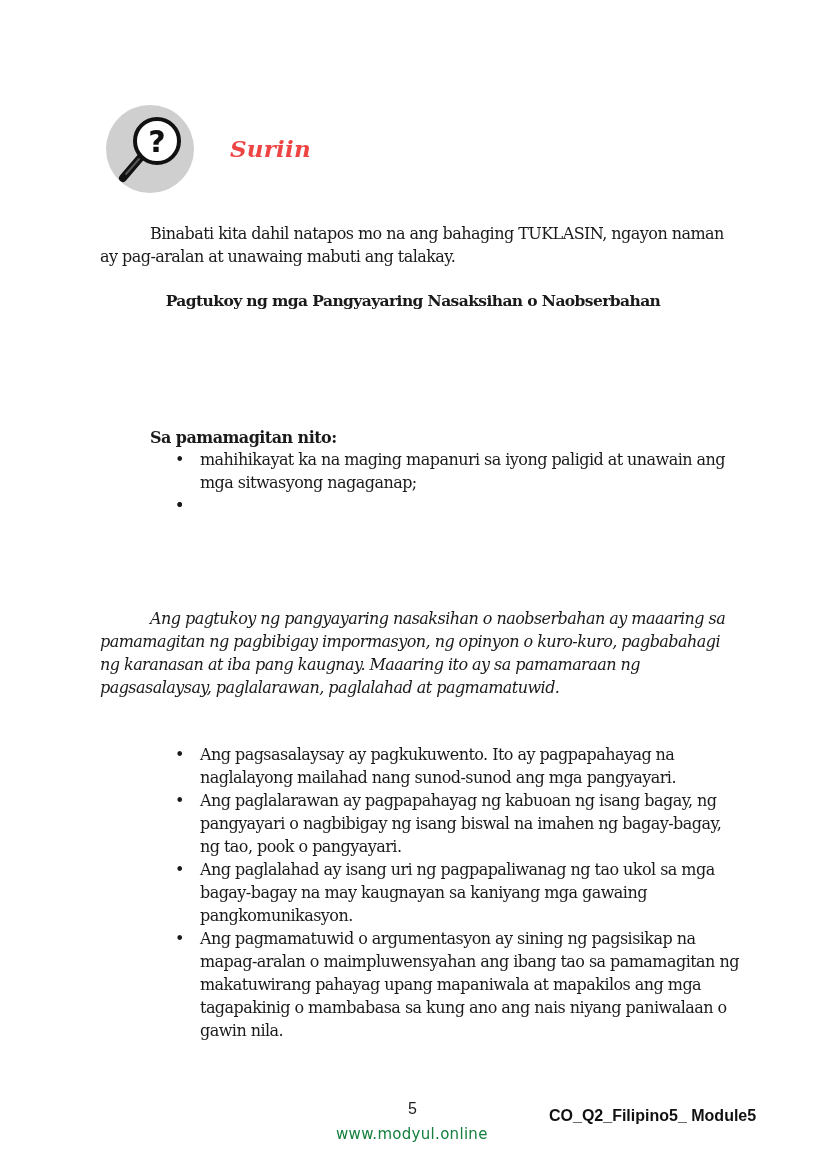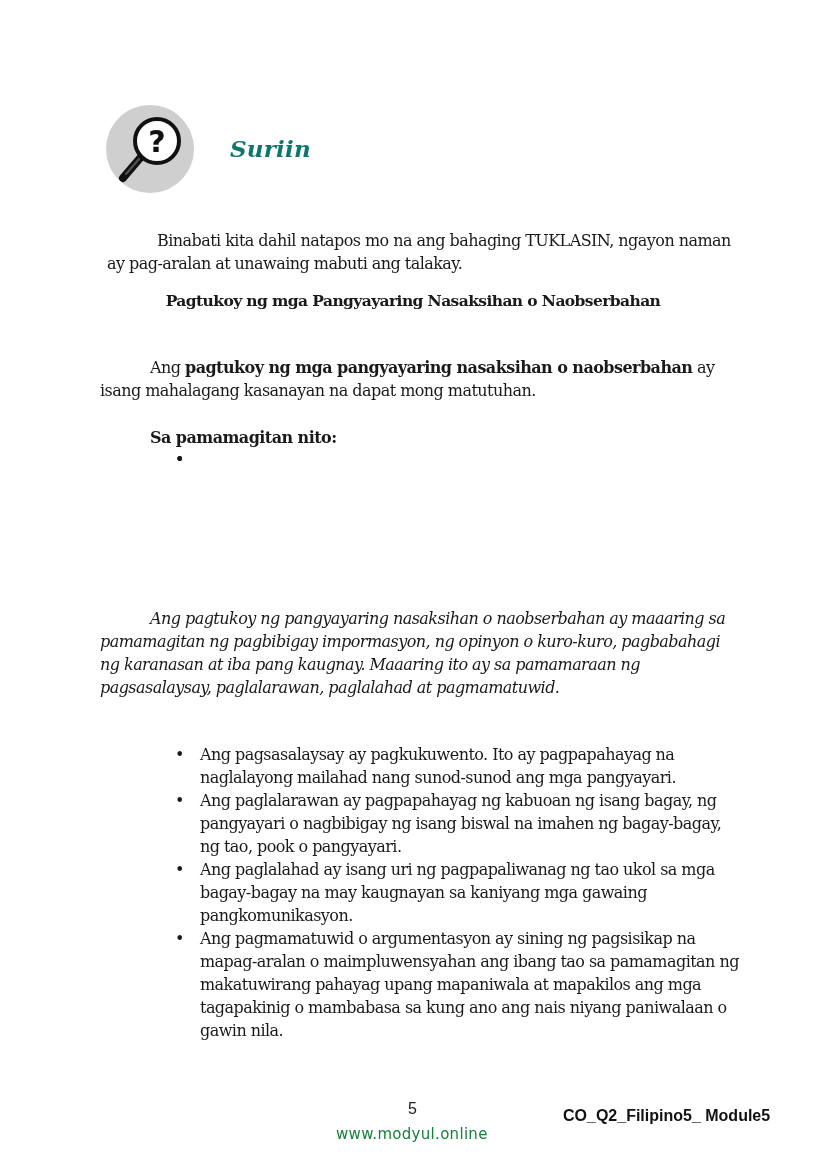--- a/index.html
+++ b/index.html
@@ -13,21 +13,21 @@
     }
     .page { position: absolute; left: 0; top: 0; width: 826px; height: 1169px; }
 
     .header-icon {
       position: absolute; left: 106px; top: 105px; width: 88px; height: 88px;
     }
     .section-title {
       position: absolute; left: 230px; top: 135px;
       font-family: "DejaVu Serif", serif;
       font-weight: bold; font-style: italic;
-      font-size: 23px; color: #0f766e;
+      font-size: 23px; color: #ef4444;
       letter-spacing: 0.2px;
     }
 
     .text { font-size: 16px; line-height: 23px; letter-spacing: -0.55px; }
     .para { position: absolute; left: 100px; width: 640px; }
     .indent { text-indent: 50px; }
 
     .p1 { top: 222px; }
     .subhead {
       position: absolute; left: 100px; width: 626px; top: 289px;
@@ -49,21 +49,21 @@
     }
     .list1 { top: 448px; }
     .p4 { top: 607px; font-style: italic; }
     .list2 { top: 743px; }
 
     .page-number {
       position: absolute; left: 408px; top: 1100px;
       font-family: "Liberation Sans", sans-serif; font-size: 16px; color: #222;
     }
     .module-code {
-      position: absolute; left: 563px; top: 1107px;
+      position: absolute; left: 549px; top: 1107px;
       font-family: "Liberation Sans", sans-serif; font-weight: bold;
       font-size: 16px; color: #111;
     }
     .watermark {
       position: absolute; left: 336px; top: 1125px;
       font-family: "DejaVu Sans", sans-serif; font-size: 15px; color: #15803d;
       letter-spacing: 0.3px;
     }
   </style>
 </head>
@@ -75,32 +75,31 @@
     <svg width="88" height="88" viewBox="0 0 88 88">
       <circle cx="44" cy="44" r="44" fill="#cfcfcf"></circle>
       <line x1="35" y1="52" x2="17" y2="73" stroke="#111" stroke-width="8" stroke-linecap="round"></line>
       <line x1="33" y1="54" x2="20" y2="69" stroke="#555" stroke-width="2" stroke-linecap="round"></line>
       <circle cx="51" cy="36" r="22" fill="#ffffff" stroke="#111" stroke-width="4"></circle>
       <text x="51" y="47" text-anchor="middle" font-family="DejaVu Sans, sans-serif" font-weight="bold" font-size="30" fill="#111">?</text>
     </svg>
   </div>
   <div class="section-title">Suriin</div>
 
-  <p class="para text indent p1" style="margin:7px">Binabati kita dahil natapos mo na ang bahaging TUKLASIN, ngayon naman ay pag-aralan at unawaing mabuti ang talakay.</p>
+  <p class="para text indent p1" style="margin:0">Binabati kita dahil natapos mo na ang bahaging TUKLASIN, ngayon naman ay pag-aralan at unawaing mabuti ang talakay.</p>
 
   <div class="subhead">
     <div>Pagtukoy ng mga Pangyayaring Nasaksihan o Naobserbahan</div>
   </div>
 
-  <p class="para text indent p2" style="margin:0"><span>Ang </span><b>pagtukoy ng mga pangyayaring nasaksihan o naobserbahan</b><span> ay isang mahalagang kasanayan na dapat mong matutuhan.</span></p>
 
   <div class="p3-lead text">Sa pamamagitan nito:</div>
 
   <ul class="bullets text list1">
-    <li><span class="dot">•</span></li>
+    <li><span class="dot">•</span><span>mahihikayat ka na maging mapanuri sa iyong paligid at unawain ang mga sitwasyong nagaganap;</span></li>
     <li><span class="dot">•</span></li>
     <li><span class="dot">•</span></li>
   </ul>
 
   <p class="para text indent p4" style="margin:0">Ang pagtukoy ng pangyayaring nasaksihan o naobserbahan ay maaaring sa pamamagitan ng pagbibigay impormasyon, ng opinyon o kuro-kuro, pagbabahagi ng karanasan at iba pang kaugnay. Maaaring ito ay sa pamamaraan ng pagsasalaysay, paglalarawan, paglalahad at pagmamatuwid.</p>
 
   <ul class="bullets text list2">
     <li><span class="dot">•</span><span>Ang pagsasalaysay ay pagkukuwento. Ito ay pagpapahayag na naglalayong mailahad nang sunod-sunod ang mga pangyayari.</span></li>
     <li><span class="dot">•</span><span>Ang paglalarawan ay pagpapahayag ng kabuoan ng isang bagay, ng pangyayari o nagbibigay ng isang biswal na imahen ng bagay-bagay, ng tao, pook o pangyayari.</span></li>
     <li><span class="dot">•</span><span>Ang paglalahad ay isang uri ng pagpapaliwanag ng tao ukol sa mga bagay-bagay na may kaugnayan sa kaniyang mga gawaing pangkomunikasyon.</span></li>

